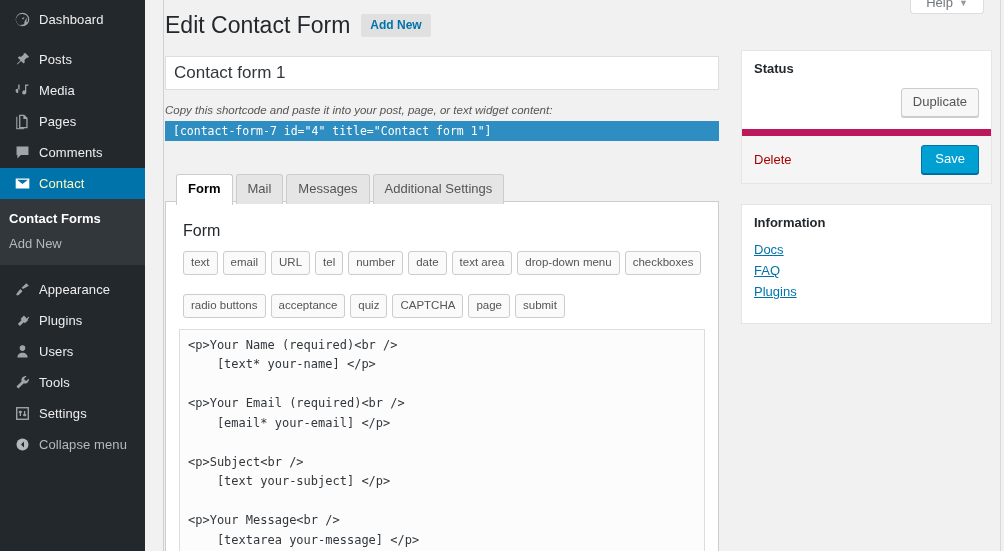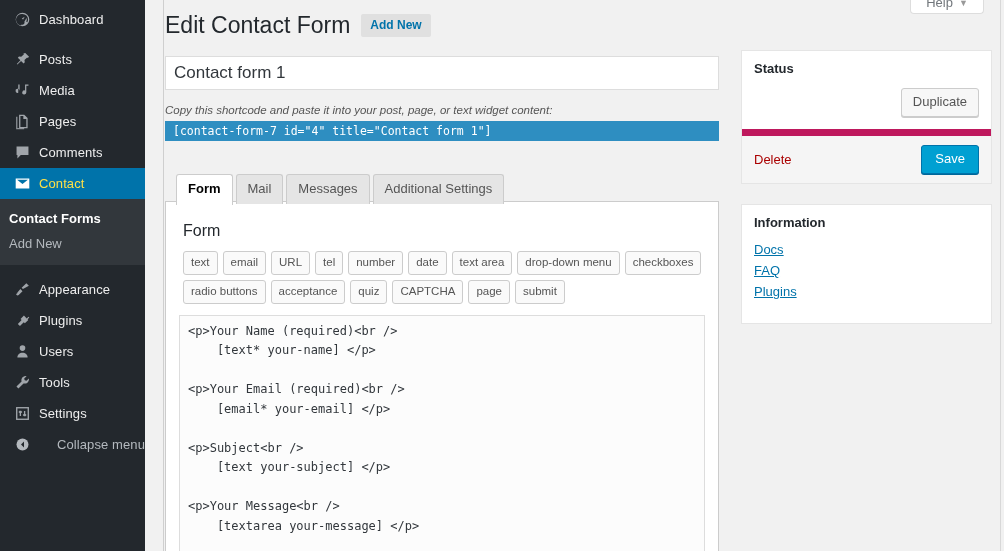--- a/index.html
+++ b/index.html
@@ -29,21 +29,21 @@
   }
   .menu-item .mi-icon {
     width: 26px; min-width: 26px;
     display: flex; align-items: center; justify-content: center;
     color: #a0a5aa;
     margin-right: 4px;
   }
   .menu-item .mi-label { white-space: nowrap; letter-spacing: .1px; }
   .menu-item.current {
     background: #0073aa;
-    color: #fde047;
+    color: #fef9c3;
     font-weight: 400;
   }
   .menu-item.current .mi-icon { color: #fff; }
   .menu-item.current::after {
     content: "";
     position: absolute; right: -8px; top: 50%;
     margin-top: -8px;
     border: 8px solid transparent;
     border-right-color: #f1f1f1;
   }
@@ -53,21 +53,21 @@
     padding: 7px 8px 9px 0;
   }
   .submenu-item {
     padding: 5px 0 5px 9px;
     font-size: 13px;
     color: #b4b9be;
     cursor: pointer;
     white-space: nowrap;
   }
   .submenu-item.current { color: #fff; font-weight: bold; }
-  .collapse-item { color: #b4b9be; justify-content: space-between; }
+  .collapse-item { color: #b4b9be; }
   .collapse-item .mi-icon { color: #b4b9be; }
 
   
   #menu-gap {
     position: absolute; left: 145px; top: 0;
     width: 19px; height: 551px;
     background: #f1f1f1;
     border-right: 1px solid #cfcfcf;
   }
 
@@ -185,21 +185,21 @@
     border: 1px solid #ccc;
   }
   #panel-heading {
     font-size: 16px; font-weight: normal; color: #23282d;
     margin: 20px 0 0 17px;
   }
   #tag-generator {
     margin: 11px 0 8px 17px;
     width: 520px;
     display: flex; flex-wrap: wrap;
-    gap: 5px 5px;
+    gap: 19px 5px;
   }
   .tag-btn {
     background: #fafafa;
     border: 1px solid #ccc;
     border-radius: 3px;
     font-size: 11.5px;
     color: #555;
     padding: 3px 7px 4px 7px;
     cursor: pointer;
     line-height: 1.3;

